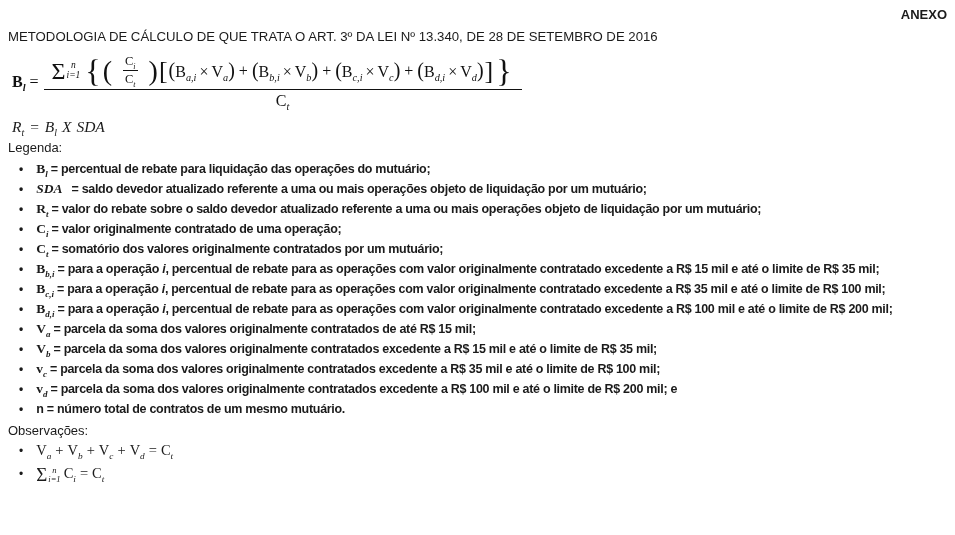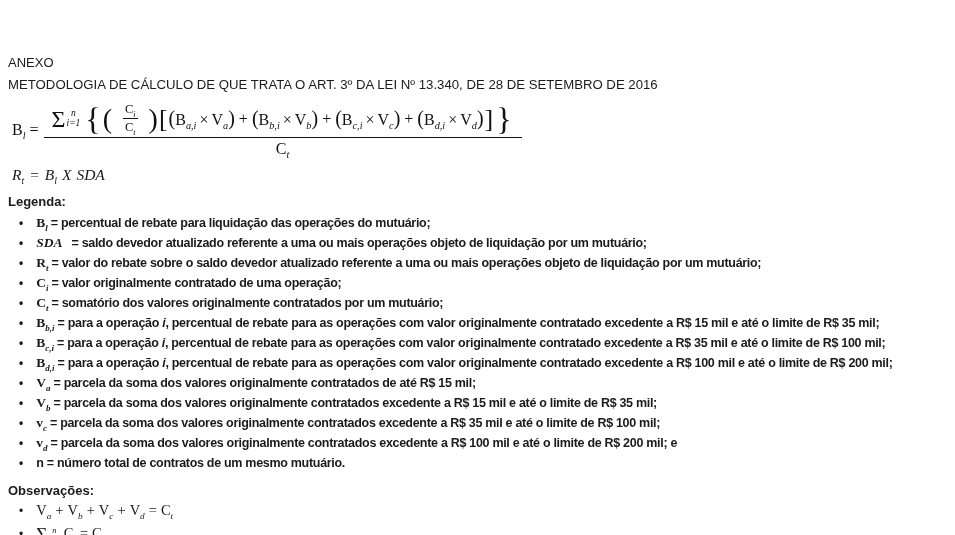--- a/index.html
+++ b/index.html
@@ -3,31 +3,31 @@
 <meta charset="utf-8">
 <style>
   html, body { margin:0; padding:0; overflow:hidden; }
   body {
     width:955px; height:535px; background:#ffffff; color:#1b1b1b;
     font-family:"Liberation Sans", sans-serif;
   }
   .page { padding:7px 8px 0 8px; }
 
   
-  .doc-title   { text-align:left; font-size:13px; font-weight:400; line-height:15px;margin-top:48px; }
+  .doc-title   { text-align:right; font-size:13px; font-weight:700; line-height:15px; }
   .doc-subtitle{ text-align:left; font-size:13.2px; line-height:15px; margin-top:7px; }
   .it    { font-style:italic; }
   sub    { font-size:64%; line-height:0; font-style:italic; font-family:"Liberation Serif", serif; }
 
   
   .f1 {
     display:flex; align-items:center; margin:10px 0 0 4px;
     font-family:"Liberation Serif", serif; font-size:16px; color:#111;
   }
-  .f1-lhs { white-space:nowrap; }
+  .f1-lhs { white-space:nowrap;font-weight:bold; }
   .f1-eq  { margin:0 5px 0 4px; }
   .bigfrac { display:inline-flex; flex-direction:column; align-items:center; }
   .bigfrac-num { display:inline-flex; align-items:center; padding:0 8px 2px 8px; white-space:nowrap; }
   .bigfrac-den { border-top:1.5px solid #111; align-self:stretch; text-align:center; padding-top:2px; }
 
   .sum    { display:inline-flex; align-items:center; margin-right:3px; }
   .sigma  { font-size:24px; line-height:1; }
   .limits { display:inline-flex; flex-direction:column; align-items:center; font-size:9.5px; line-height:1.05; margin-left:1px; font-style:italic; }
 
   .brace   { font-size:32px; line-height:1; font-weight:400; margin:0 2px; }
@@ -39,21 +39,21 @@
 
   .innerfrac { display:inline-flex; flex-direction:column; align-items:center; font-size:12.5px; margin:0 11px; }
   .innerfrac-num { padding:0 2px 1px 2px; }
   .innerfrac-den { border-top:1.1px solid #111; padding:1px 2px 0 2px; }
 
   
   .f2 { margin:8px 0 0 4px; font-family:"Liberation Serif", serif; font-style:italic; font-size:15.5px; }
   .f2 .gap { display:inline-block; width:5px; }
 
   
-  .section-heading { font-size:13px; margin-top:10px; line-height:16px;font-weight:bold; }
+  .section-heading { font-size:13px; margin-top:4px; line-height:16px; }
   .legend-list { margin-top:3px; }
   .legend-item { font-size:12.5px; line-height:20px; letter-spacing:-0.3px;font-weight:bold; }
   .bullet { display:inline-block; margin:0 13px 0 11px; font-size:12px; letter-spacing:0; }
   .sym { font-family:"Liberation Serif", serif; font-size:13.5px; letter-spacing:0; margin-right:3px; }
   .sym sub { font-size:9px; }
   .sym-sda { font-style:italic; margin-right:9px; }
   .sym-sans { font-family:"Liberation Sans", sans-serif; font-size:12.5px; }
 
   
   .obs-item { font-size:14.5px; line-height:22px; font-family:"Liberation Serif", serif; }

